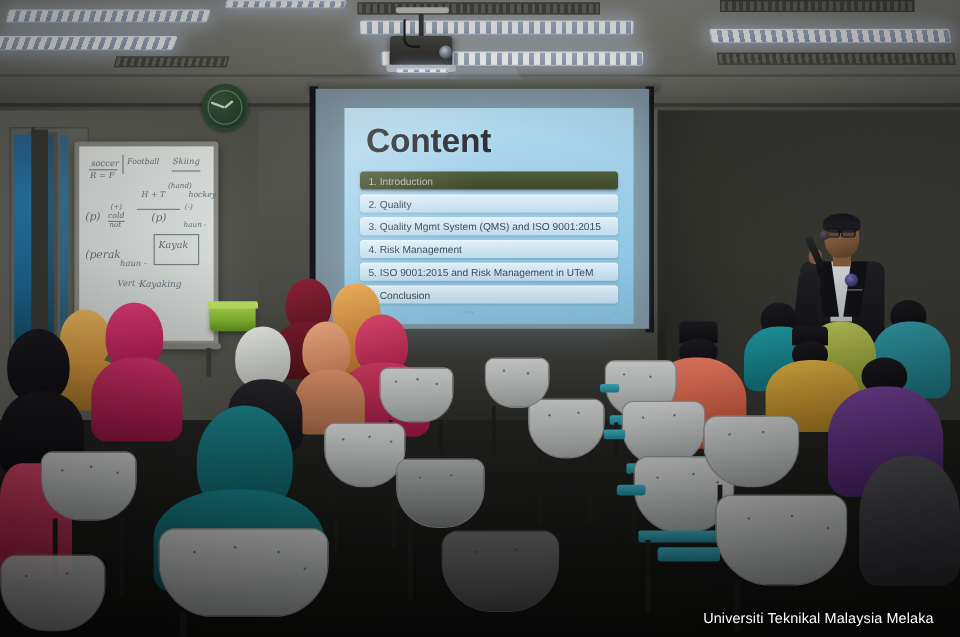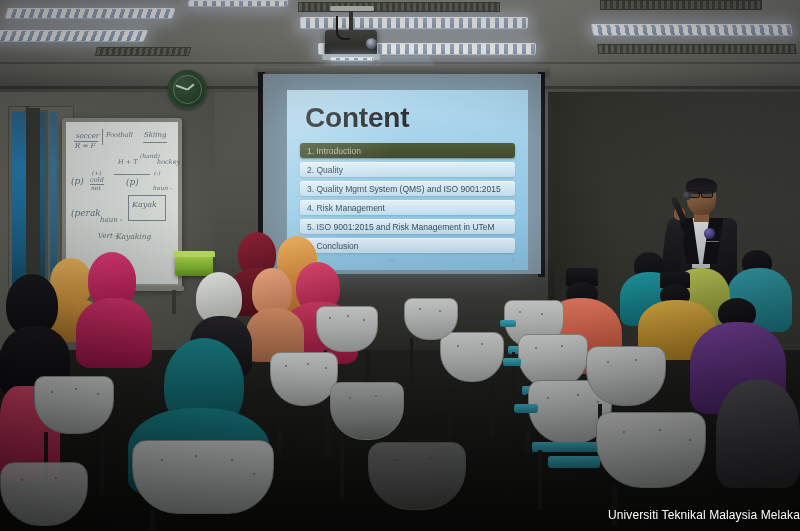--- a/index.html
+++ b/index.html
@@ -480,15 +480,15 @@
   </div>
 
   <div class="chair-seat" style="left:548px;top:456px;width:52px;height:12px;border-radius:3px;"></div>
   <div class="chair-seat" style="left:514px;top:404px;width:24px;height:9px;border-radius:3px;"></div>
   <div class="chair-seat" style="left:503px;top:358px;width:18px;height:8px;border-radius:2px;"></div>
   <div class="chair-seat" style="left:500px;top:320px;width:16px;height:7px;border-radius:2px;"></div>
 
   <div class="room-dim"></div>
   <div class="vignette"></div>
 
-  <div class="watermark" style="right:0;bottom:9px;text-align:right;">Universiti Teknikal Malaysia Melaka</div>
+  <div class="watermark" style="right:22px;bottom:9px;text-align:right;">Universiti Teknikal Malaysia Melaka</div>
 
 </div>
 
 </body></html>

